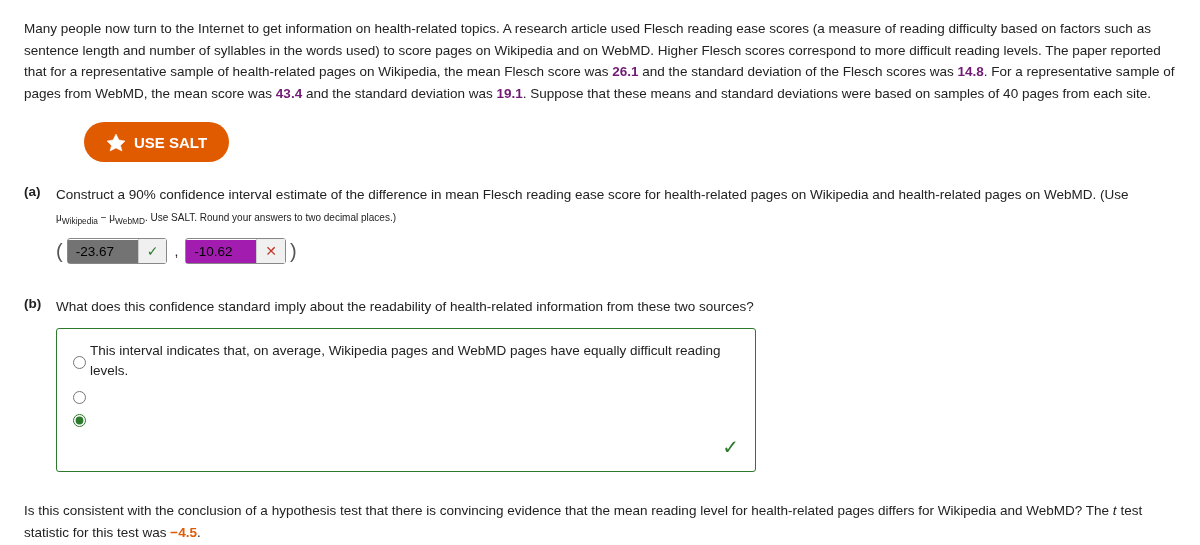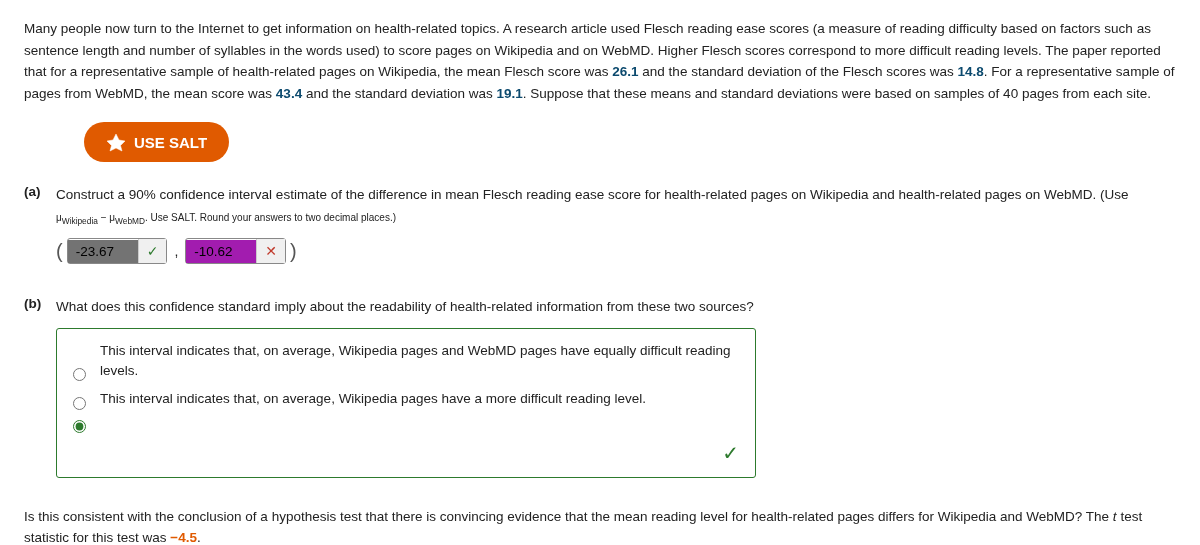--- a/index.html
+++ b/index.html
@@ -9,21 +9,21 @@
       background: #fff;
       color: #222;
       padding: 18px 24px;
       max-width: 1200px;
     }
     .intro-text {
       line-height: 1.6;
       margin-bottom: 18px;
       font-size: 13.5px;
     }
-    .highlight-orange { color: #0c4a6e; font-weight: bold; }
+    .highlight-orange { color: #701a75; font-weight: bold; }
     .use-salt-btn {
       display: inline-flex;
       align-items: center;
       gap: 8px;
       background: #e05a00;
       color: #fff;
       border: none;
       border-radius: 22px;
       padding: 10px 22px;
       font-size: 15px;
@@ -96,22 +96,22 @@
     }
     .radio-group {
       border: 1px solid #2d7a2d;
       border-radius: 3px;
       padding: 12px 16px;
       margin-bottom: 8px;
       max-width: 700px;
     }
     .radio-option {
       display: flex;
-      align-items: flex-end;
-      gap: 14px;
+      align-items: center;
+      gap: 4px;
       margin-bottom: 8px;
       line-height: 1.5;
       font-size: 13.5px;
     }
     .radio-option:last-child { margin-bottom: 0; }
     .radio-option input[type="radio"] {
       margin-top: 2px;
       accent-color: #2d7a2d;
       flex-shrink: 0;
     }
@@ -184,21 +184,20 @@
       <div class="question-text">
         What does this confidence standard imply about the readability of health-related information from these two sources?
       </div>
       <div class="radio-group">
         <div class="radio-option">
           <input type="radio" name="section_b" id="b1" style="">
           <label for="b1">This interval indicates that, on average, Wikipedia pages and WebMD pages have equally difficult reading levels.</label>
         </div>
         <div class="radio-option">
           <input type="radio" name="section_b" id="b2" style="">
-          <label for="b2">This interval indicates that, on average, Wikipedia pages have a more difficult reading level.</label>
         </div>
         <div class="radio-option">
           <input type="radio" name="section_b" id="b3" checked="" style="">
         </div>
         <div class="check-mark-corner">
           <span class="big-check">✓</span>
         </div>
       </div>
     </div>
   </div>

